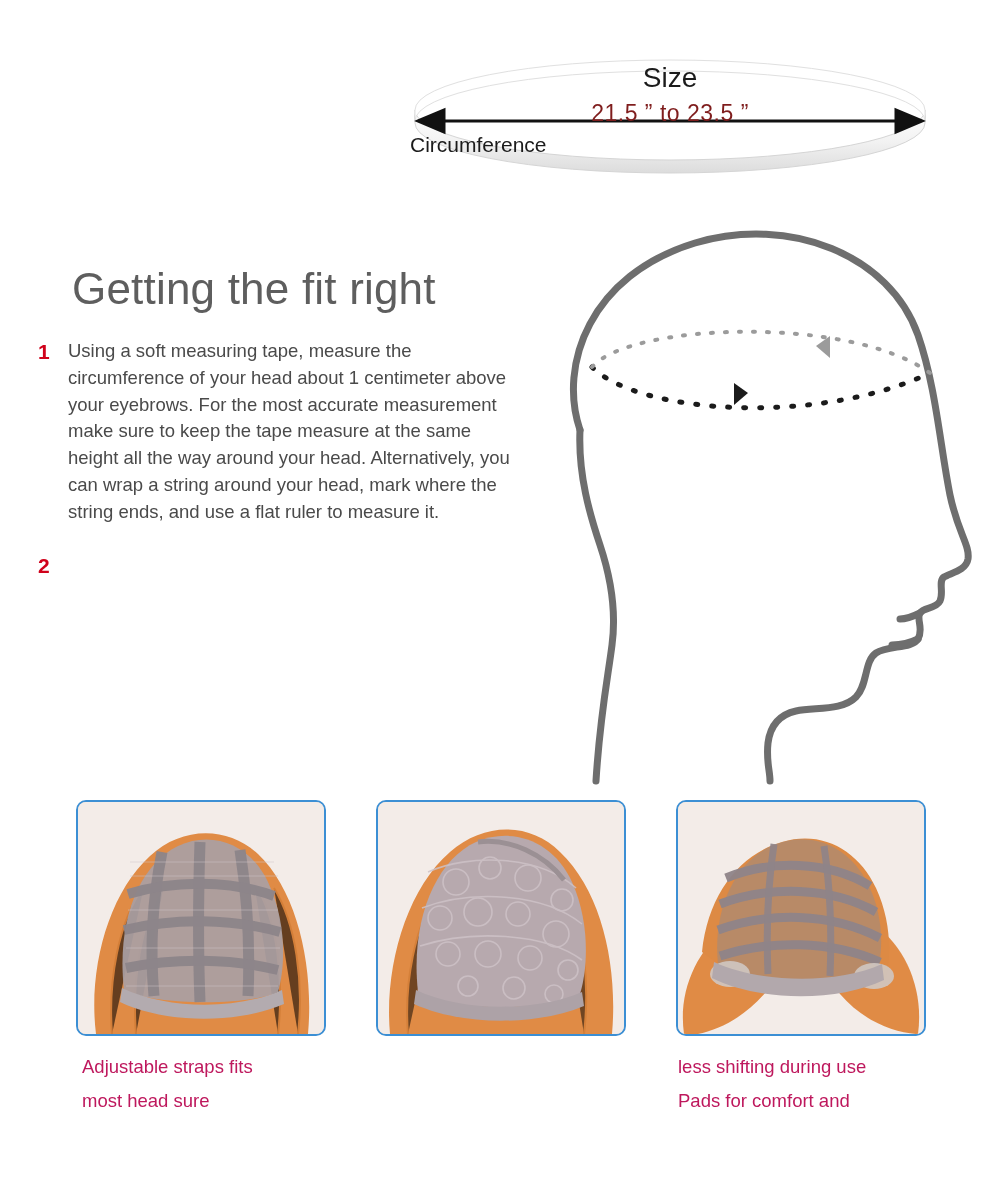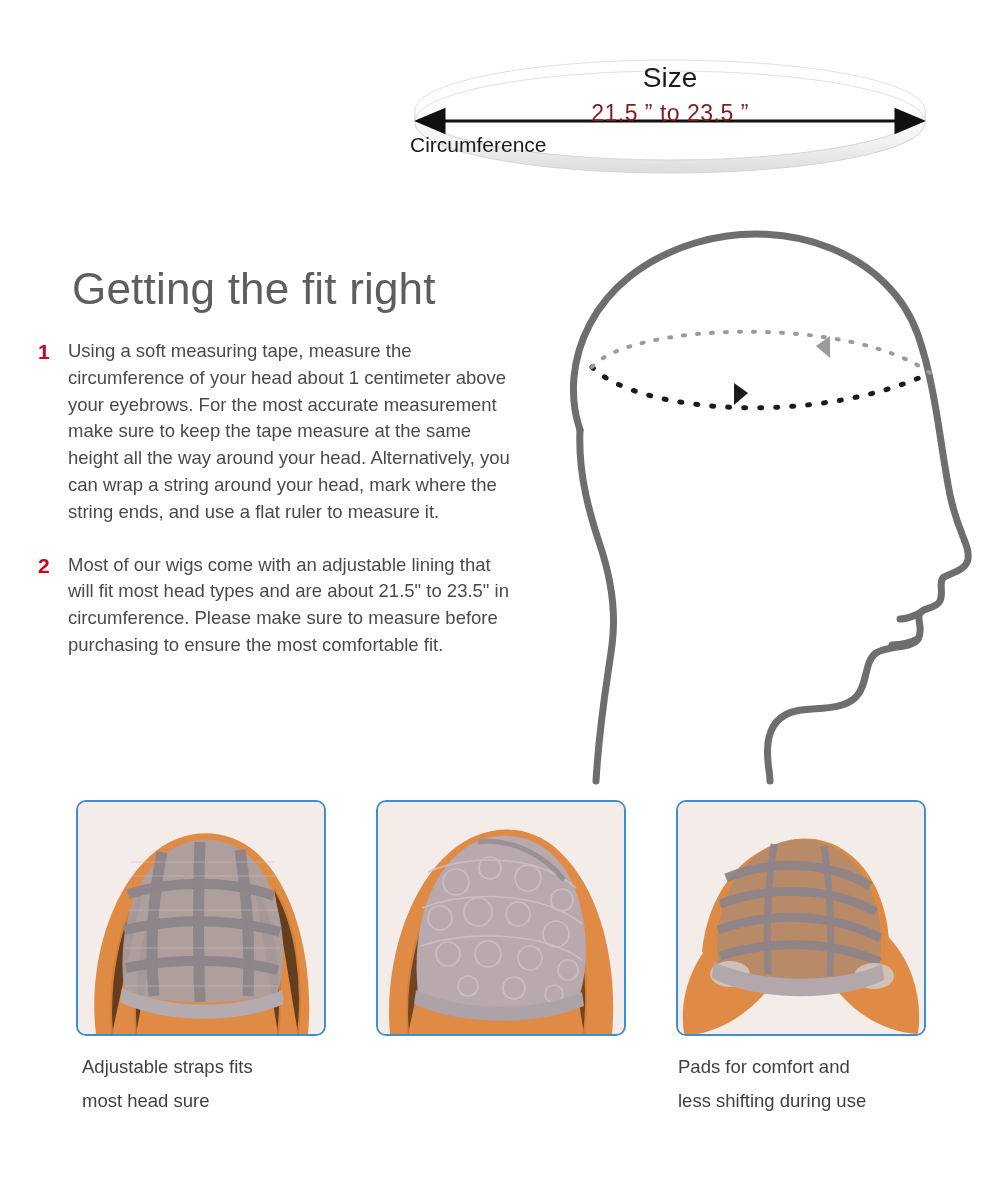--- a/index.html
+++ b/index.html
@@ -120,21 +120,21 @@
     border-radius: 10px;
     overflow: hidden;
     position: relative;
     background: #e7d9cf;
   }
   .card-photo svg { display: block; }
   .card-caption {
     margin-top: 14px;
     font-size: 18.5px;
     line-height: 34px;
-    color: #404040;
+    color: #be185d;
     text-align: left;
     padding-left: 6px;
   }
   .card:nth-child(2) .card-caption { padding-left: 2px; }
   .card:nth-child(3) .card-caption { padding-left: 2px; }
 </style>
 </head>
 <body>
 
 <div class="size-band">
@@ -165,21 +165,20 @@
 
 <h1 class="heading">Getting the fit right</h1>
 
 <div class="steps">
   <div class="step">
     <span class="step-num">1</span>
     <span class="step-text">Using a soft measuring tape, measure the circumference of your head about 1 centimeter above your eyebrows. For the most accurate measurement make sure to keep the tape measure at the same height all the way around your head. Alternatively, you can wrap a string around your head, mark where the string ends, and use a flat ruler to measure it.</span>
   </div>
   <div class="step">
     <span class="step-num">2</span>
-    <span class="step-text">Most of our wigs come with an adjustable lining that will fit most head types and are about 21.5" to 23.5" in circumference. Please make sure to measure before purchasing to ensure the most comfortable fit.</span>
   </div>
 </div>
 
 <div class="head-wrap">
   <svg width="480" height="570" viewBox="0 0 480 570">
     <g fill="none" stroke="#6e6e6e" stroke-width="7" stroke-linecap="round" stroke-linejoin="round">
 
       <path d="M60,215
                C38,150 70,60 175,28
                C270,0 370,40 398,120
@@ -314,18 +313,18 @@
           <path d="M96,42 C90,82 88,126 90,172"></path>
           <path d="M146,44 C152,84 154,128 152,174"></path>
         </g>
 
         <ellipse cx="52" cy="172" rx="20" ry="13" fill="#cfc6c2" opacity=".9"></ellipse>
         <ellipse cx="196" cy="174" rx="20" ry="13" fill="#cfc6c2" opacity=".9"></ellipse>
         <path d="M36,160 C84,182 160,182 204,162 L206,178 C160,200 82,200 34,176 Z" fill="#b2a8ac"></path>
       </svg>
     </div>
     <div class="card-caption">
+      <div>less shifting during use</div>
       <div>Pads for comfort and</div>
-      <div>less shifting during use</div>
     </div>
   </div>
 
 </div>
 
 </body></html>

